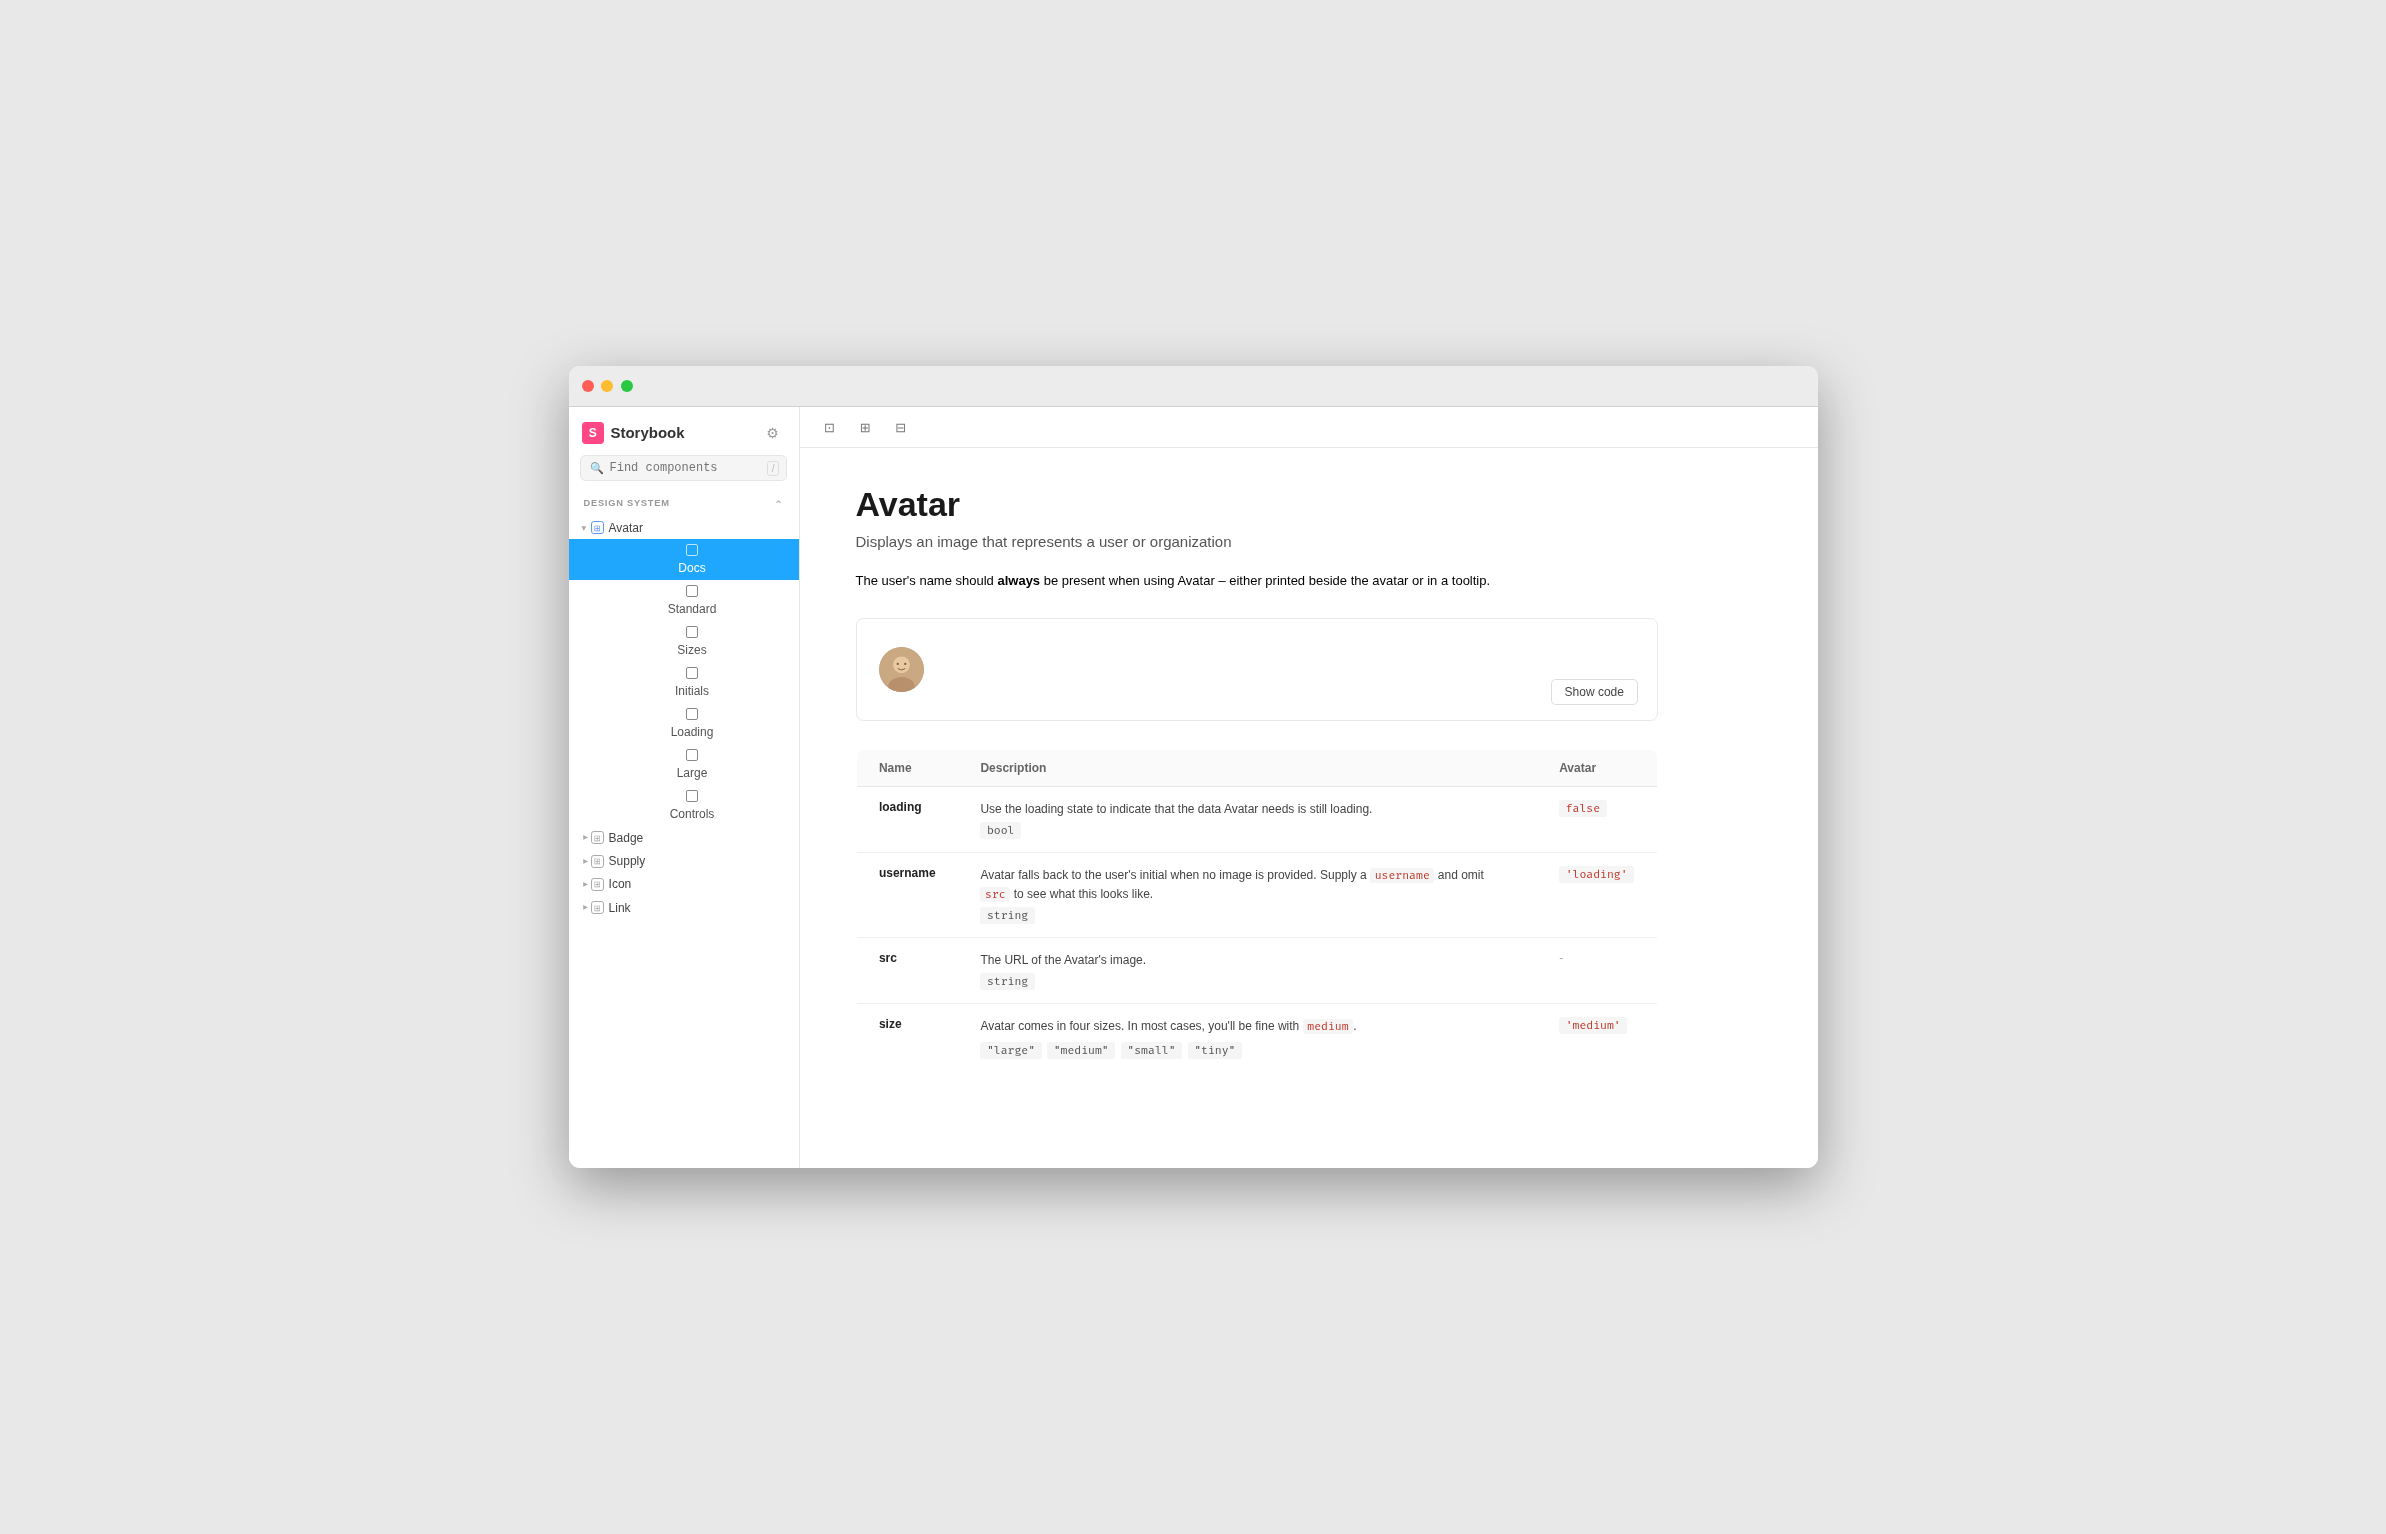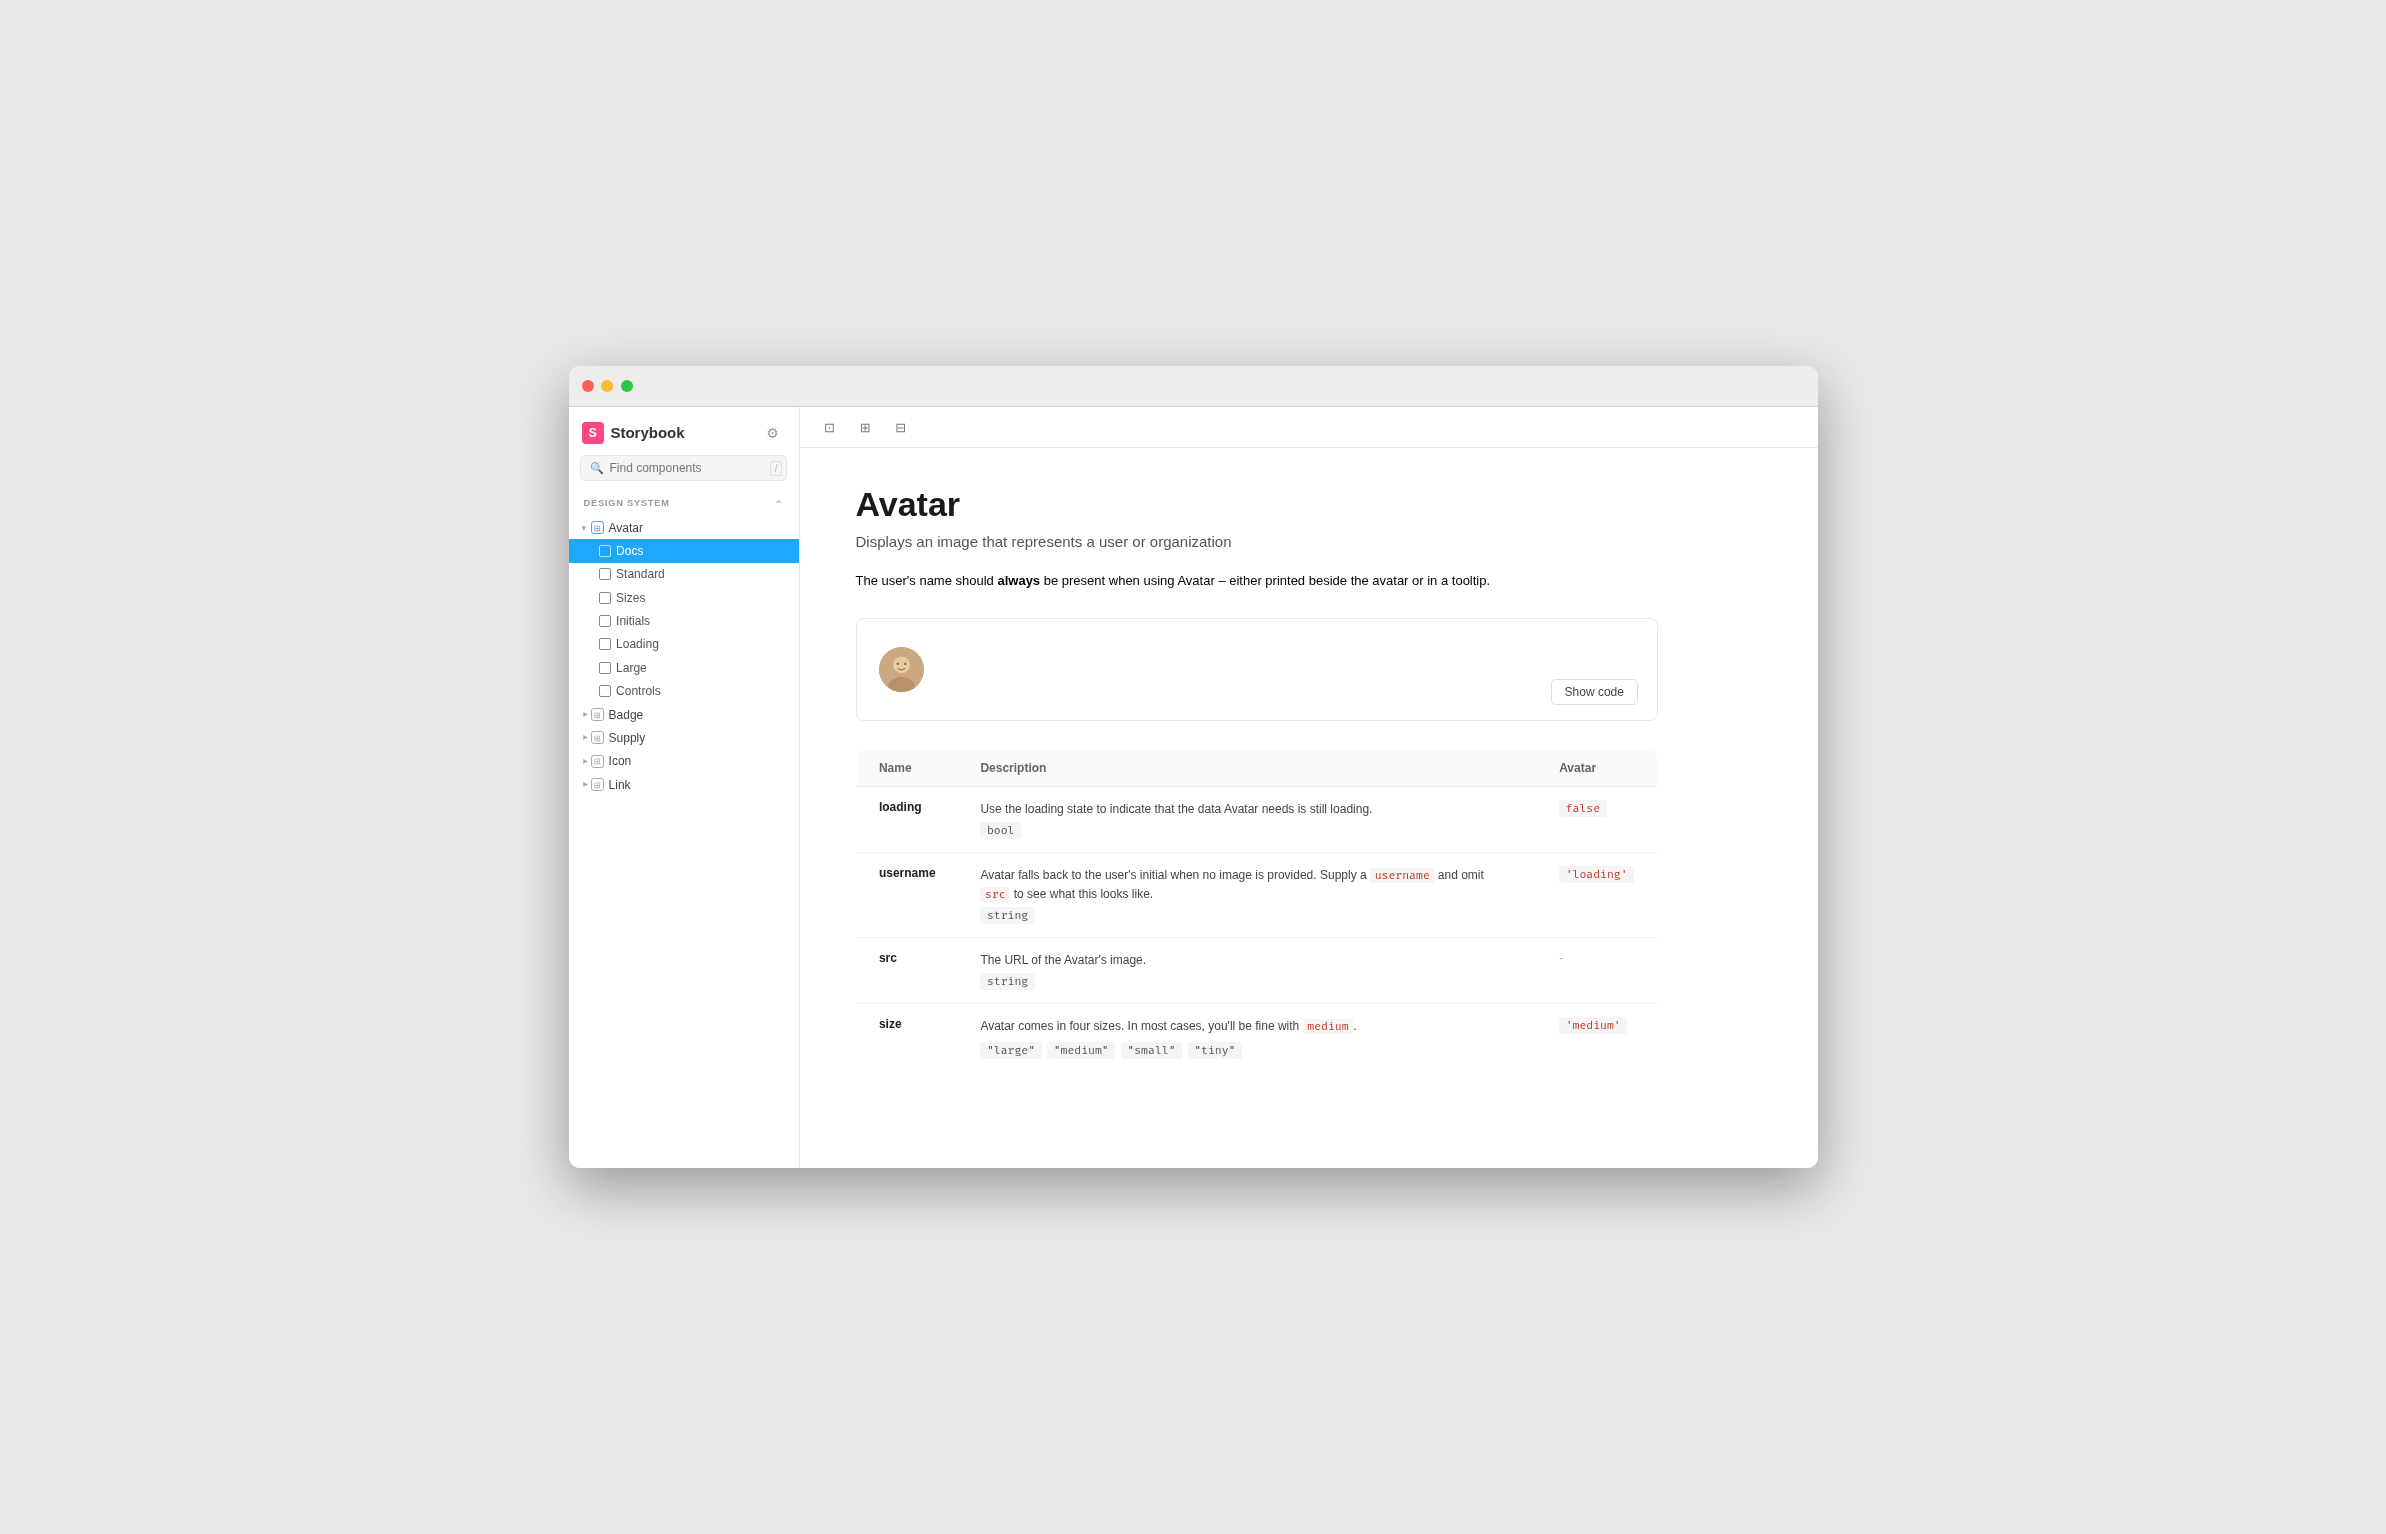--- a/index.html
+++ b/index.html
@@ -102,20 +102,21 @@
       gap: 5.6px;
     }
     .search-icon { color: #aaa; font-size: 11.2px; }
     .search-input {
       border: none;
       background: transparent;
       outline: none;
       font-size: 12px;
       color: #555;
       flex: 1;
+      font-family: Liberation Mono, monospace;
     }
     .search-shortcut {
       color: #bbb;
       font-size: 10.3px;
       border: 0.9px solid #ddd;
       border-radius: 2.8px;
       padding: 0.9px 3.7px;
     }
     .section-header {
       padding: 5.6px 15px;
@@ -148,20 +149,21 @@
     }
     .group-icon.blue { border-color: #5c9aef; color: #5c9aef; }
     .sidebar-item {
       display: flex;
       align-items: center;
       gap: 5.6px;
       padding: 4.7px 13px 4.7px 30px;
       font-size: 12px;
       color: #555;
       cursor: pointer;
+      flex-direction: column;
     }
     .sidebar-item.active {
       background: #1ea7fd;
       color: #fff;
     }
     .item-icon {
       width: 12px; height: 12px;
       border: 1.4px solid currentColor;
       border-radius: 1.9px;
       opacity: 0.7;

